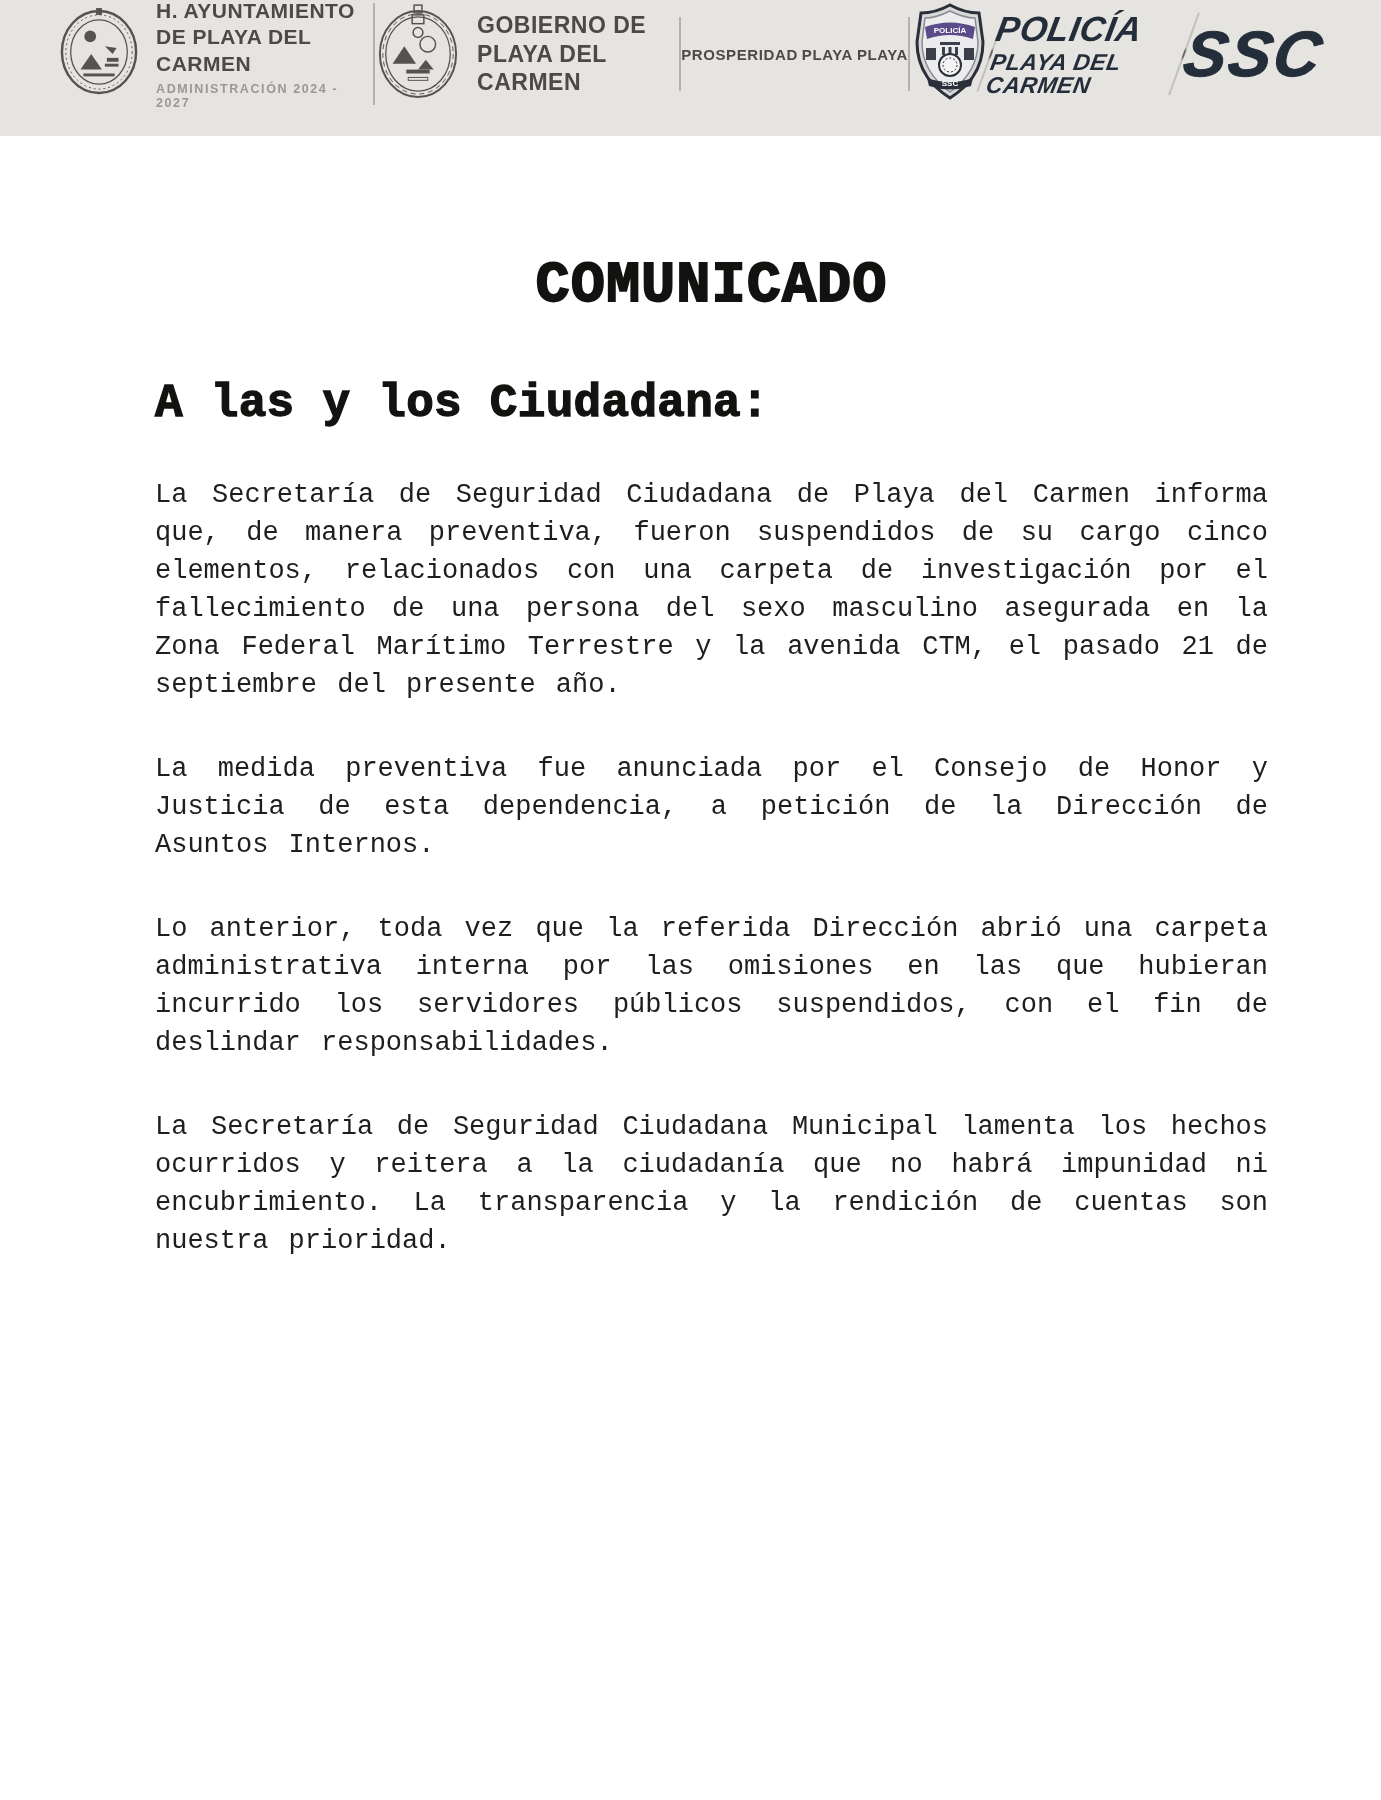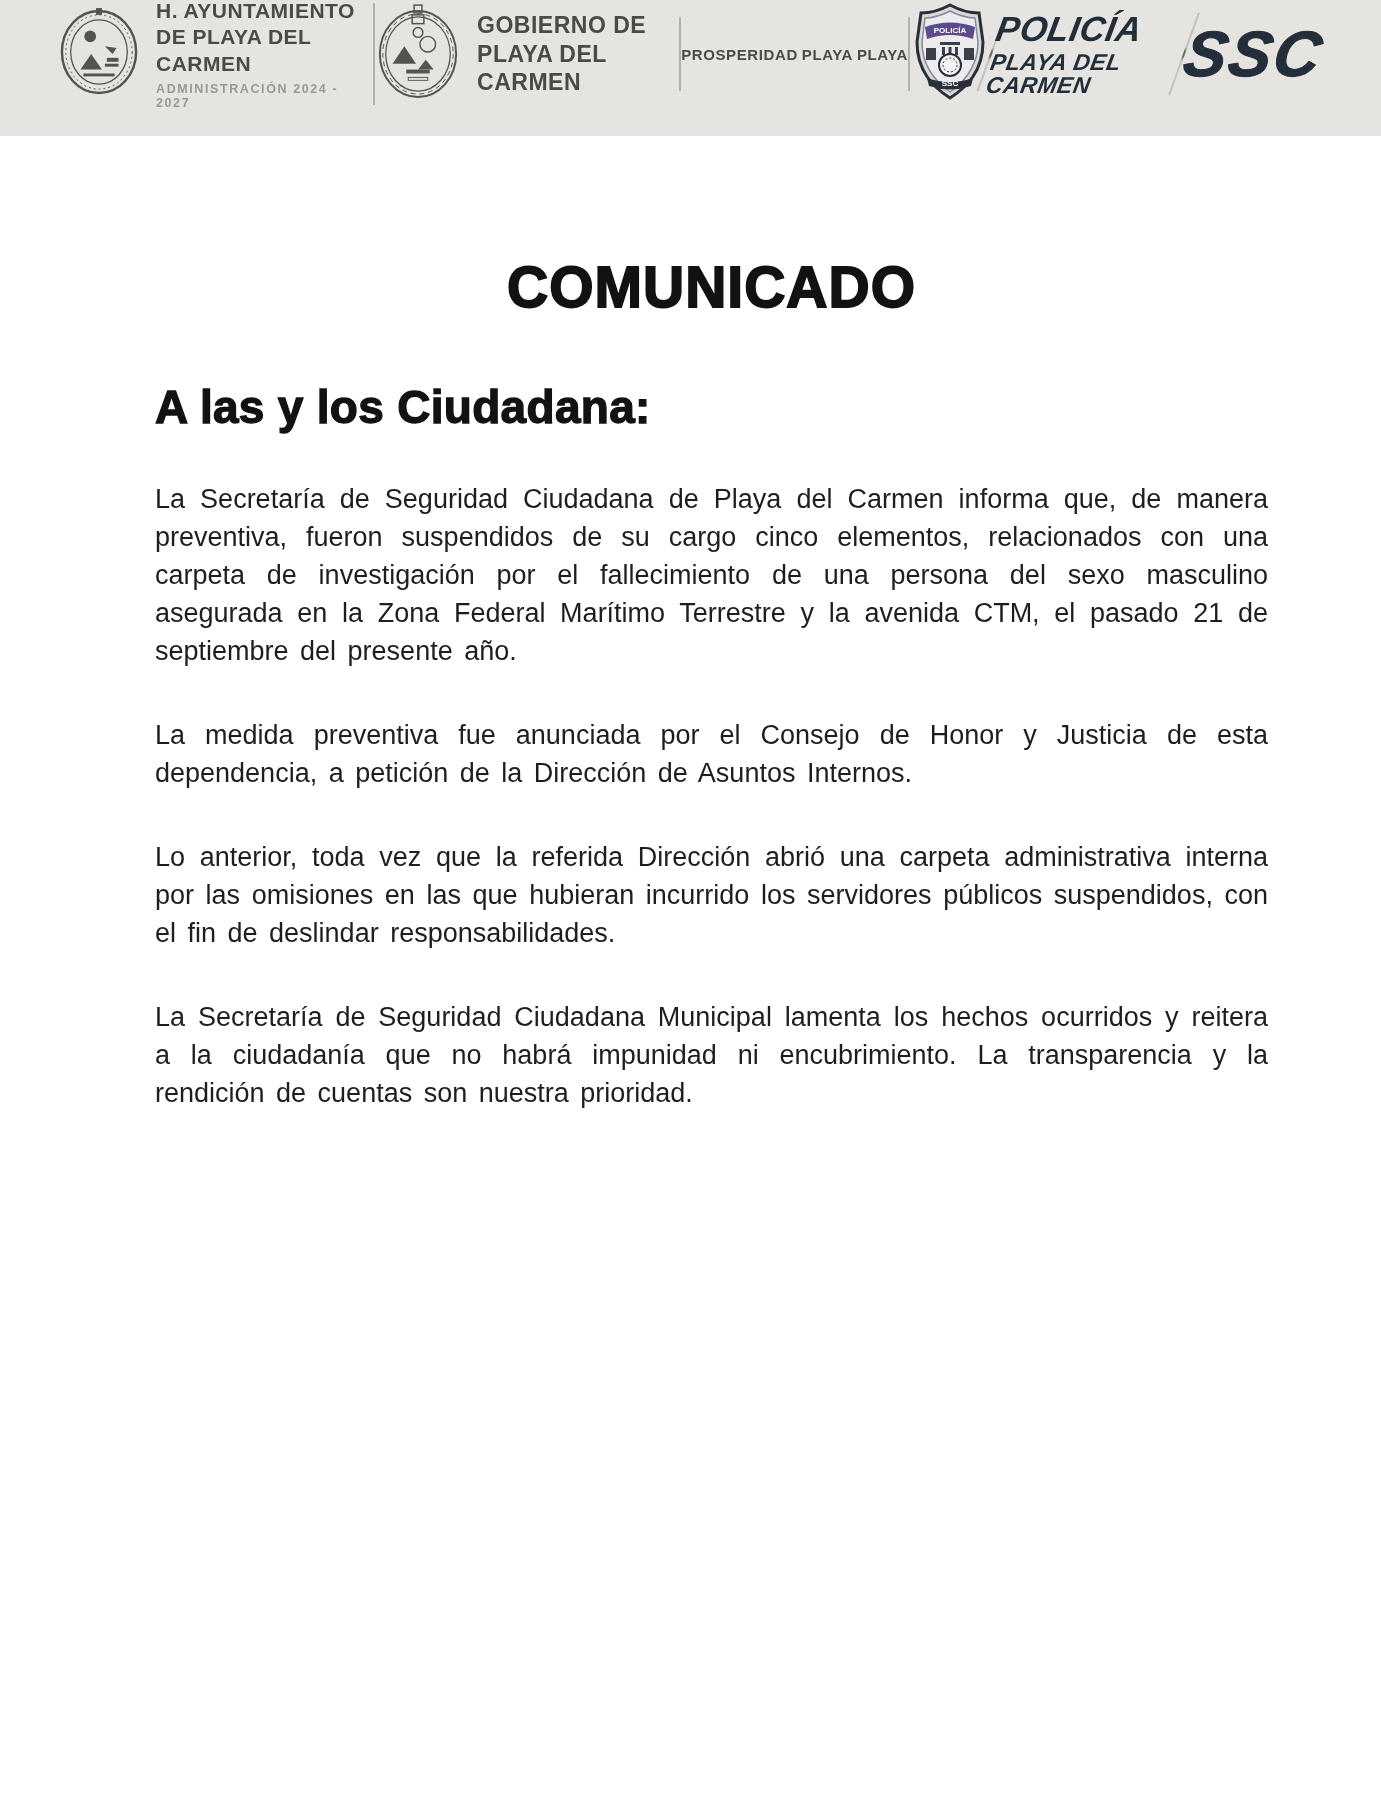--- a/index.html
+++ b/index.html
@@ -58,21 +58,21 @@
   .slash.s2{height:88px;}
   .policia-name{transform:skewX(-10deg);color:var(--navy);}
   .policia-name .l1{font-size:35px;font-weight:900;font-style:italic;letter-spacing:.5px;line-height:1;}
   .policia-name .l2{font-size:23px;font-weight:900;font-style:italic;letter-spacing:.5px;line-height:1;margin-top:5px;}
   .ssc-word{
     font-size:64px;font-weight:900;font-style:italic;color:var(--navy);
     transform:skewX(-10deg);letter-spacing:2px;line-height:1;
     -webkit-text-stroke:1px var(--navy);
   }
   
-  .doc{padding:0 113px 0 155px;}
+  .doc{padding:0 113px 0 155px;font-family:Liberation Mono, monospace;}
   .doc-title{
     margin-top:118px;text-align:center;
     font-size:57px;font-weight:900;letter-spacing:1px;
     color:#121210;-webkit-text-stroke:1.8px #121210;
   }
   .doc-salutation{
     margin-top:60px;font-size:46px;font-weight:900;
     color:#121210;-webkit-text-stroke:1.3px #121210;letter-spacing:.3px;
   }
   .doc-dateline{

